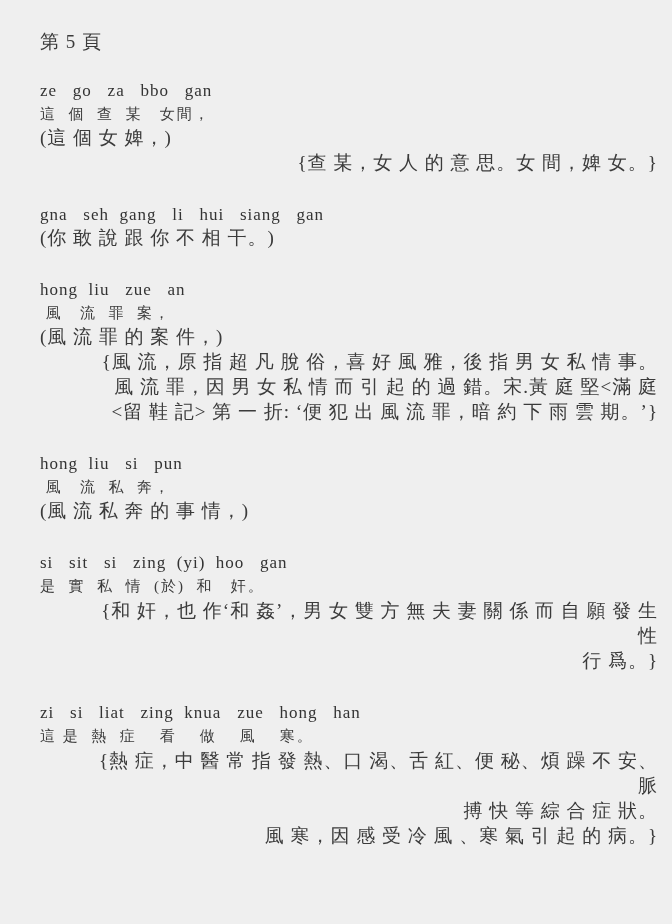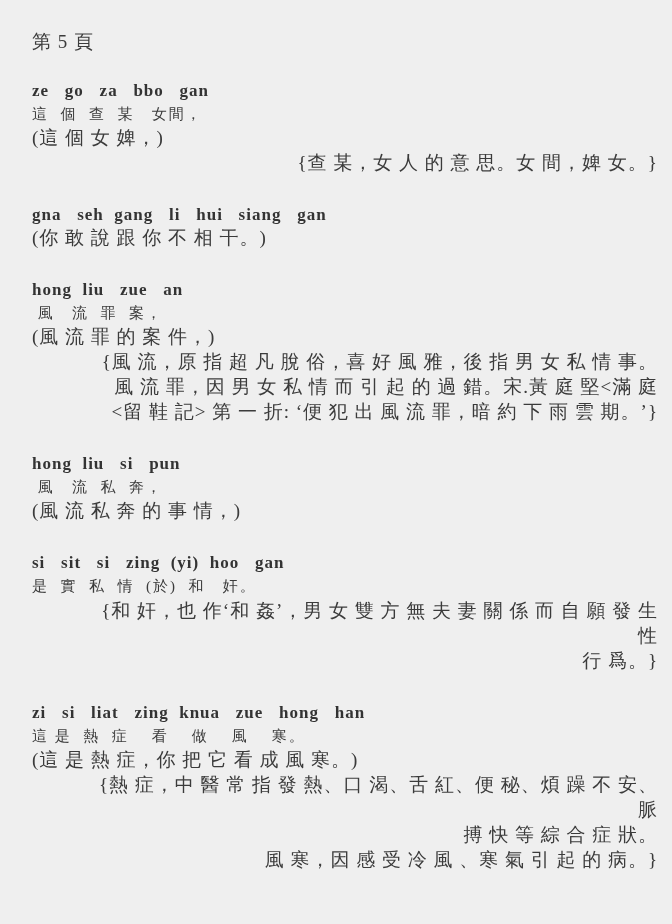--- a/index.html
+++ b/index.html
@@ -11,34 +11,34 @@
     width: 672px;
     height: 924px;
     overflow: hidden;
     font-family: "Liberation Serif", "DejaVu Serif", serif;
     color: #3b3b3b;
   }
   .page {
     box-sizing: border-box;
     width: 672px;
     height: 924px;
-    padding: 30px 14px 0 32px;
+    padding: 30px 14px 0 40px;
   }
   .page-header {
     font-size: 19px;
     line-height: 24px;
     margin-bottom: 26px;
     white-space: pre-wrap;
     letter-spacing: 1px;
   }
   .entry {
     margin-bottom: 29px;
   }
   .rom {
-    font-weight: bold;
+    font-weight: normal;
     font-size: 17px;
     line-height: 22px;
     letter-spacing: 1px;
     white-space: pre-wrap;
     color: #333333;
   }
   .han {
     font-size: 15px;
     line-height: 24px;
     letter-spacing: 2px;
@@ -104,21 +104,20 @@
     <div class="han">是  實  私  情  (於)  和   奸。</div>
     <div class="notes">
       <div class="note">{和 奸，也 作‘和 姦’，男 女 雙 方 無 夫 妻 關 係 而 自 願 發 生 性</div>
       <div class="note"> 行 爲。}</div>
     </div>
   </div>
 
   <div class="entry">
     <div class="rom">zi   si   liat   zing  knua   zue   hong   han</div>
     <div class="han">這 是  熱  症    看    做    風    寒。</div>
-    <div class="trans">(這 是 熱 症，你 把 它 看 成 風 寒。)</div>
     <div class="notes">
       <div class="note">{熱 症，中 醫 常 指 發 熱、口 渴、舌 紅、便 秘、煩 躁 不 安、脈</div>
       <div class="note"> 搏 快 等 綜 合 症 狀。</div>
       <div class="note"> 風 寒，因 感 受 冷 風 、寒 氣 引 起 的 病。}</div>
     </div>
   </div>
 
 </div>
 
 </body></html>

